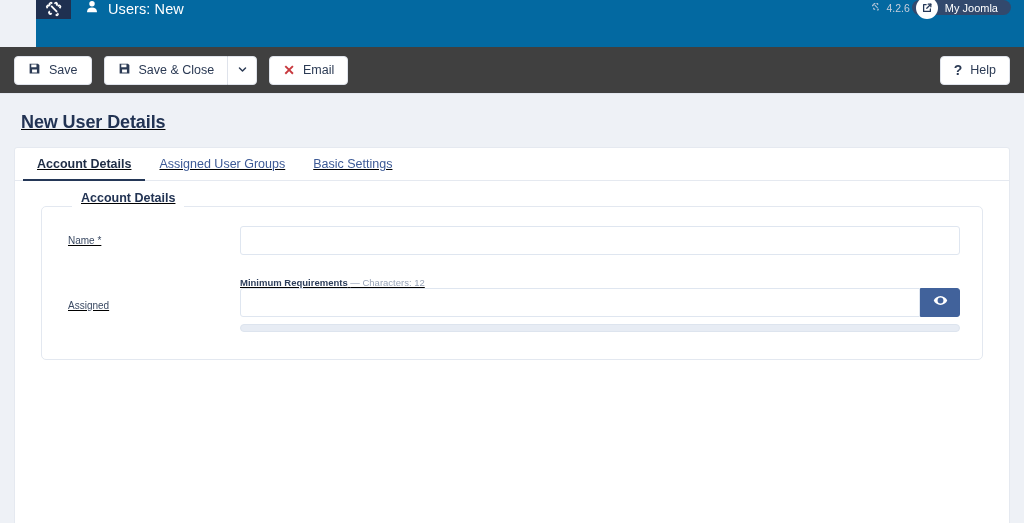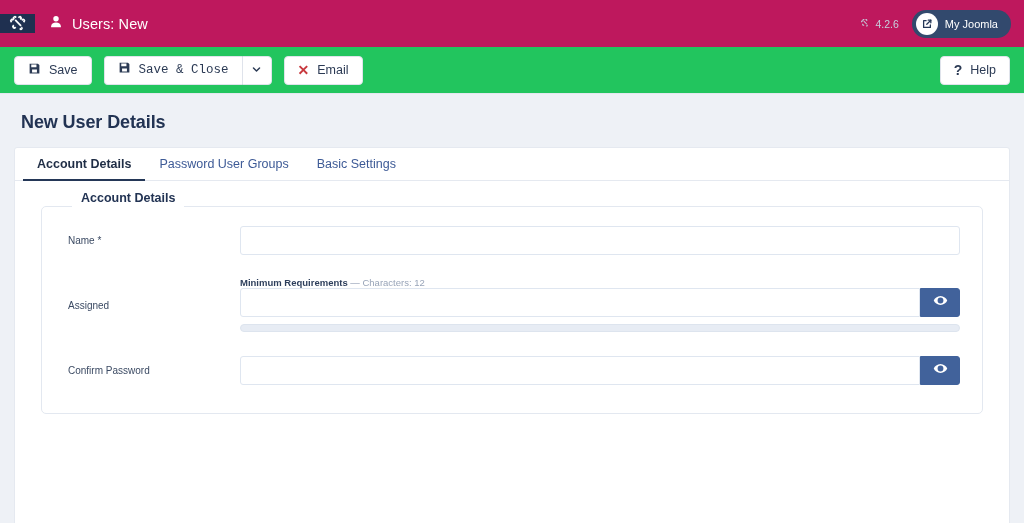--- a/index.html
+++ b/index.html
@@ -7,24 +7,25 @@
     width: 1024px; height: 523px;
     overflow: hidden;
     background: #eef1f6;
     font-family: "Liberation Sans", sans-serif;
     -webkit-font-smoothing: antialiased;
   }
 
   
   .topbar {
     height: 47px;
-    background: #be185d;
-    display: flex;
-    align-items: center;
+    background: #0369a1;
+    display: flex;
+    align-items: flex-start;
     position: relative;
+    margin-left: 36px;
   }
   .brand-block {
     width: 35px;
     background: #1f3050;
     display: flex;
     align-items: center;
     justify-content: center;
     flex: 0 0 35px;
   }
   .brand-block svg { display: block; }
@@ -40,57 +41,57 @@
     font-size: 14.5px;
     font-weight: 400;
     letter-spacing: .1px;
     white-space: nowrap;
   }
   .topbar-right {
     margin-left: auto;
     display: flex;
     align-items: center;
     padding-right: 13px;
-    gap: 13px;
+    gap: 2px;
   }
   .version-chip {
     display: flex;
     align-items: center;
     gap: 5px;
     color: #c6cfdd;
     font-size: 10.5px;
     white-space: nowrap;
   }
   .myjoomla-btn {
     display: flex;
     align-items: center;
     gap: 7px;
     background: #32496d;
     border-radius: 16px;
-    height: 28px;
+    height: 15px;
     padding: 0 13px 0 4px;
     cursor: pointer;
   }
   .myjoomla-circle {
     width: 22px; height: 22px;
     border-radius: 50%;
     background: #ffffff;
     display: flex; align-items: center; justify-content: center;
     flex: 0 0 22px;
   }
   .myjoomla-label {
     color: #ffffff;
     font-size: 11px;
     white-space: nowrap;
   }
 
   
   .toolbar {
     height: 47px;
-    background: #22c55e;
+    background: #404040;
     border-bottom: 1px solid #e3e7ef;
     display: flex;
     align-items: center;
     padding: 0 14px;
   }
   .tb-group { display: flex; align-items: center; gap: 12px; }
   .tb-btn {
     height: 29px;
     background: #ffffff;
     border: 1px solid #dfe3eb;
@@ -100,21 +101,21 @@
     gap: 8px;
     padding: 0 13px;
     cursor: pointer;
     white-space: nowrap;
   }
   .tb-btn .lbl {
     font-size: 12.5px;
     color: #2b3a54;
   }
   .split { display: flex; align-items: center; }
-  .split .tb-btn.main { border-radius: 4px 0 0 4px; border-right: none; font-family: Liberation Mono, monospace; }
+  .split .tb-btn.main { border-radius: 4px 0 0 4px; border-right: none; }
   .split .tb-caret {
     height: 29px;
     width: 30px;
     background: #ffffff;
     border: 1px solid #dfe3eb;
     border-radius: 0 4px 4px 0;
     display: flex; align-items: center; justify-content: center;
     cursor: pointer;
   }
   .x-mark {
@@ -129,20 +130,21 @@
     font-weight: 700;
     line-height: 1;
   }
   .toolbar-right { margin-left: auto; }
 
   
   .page {
     background: #eef1f6;
     padding: 0 14px;
     height: calc(523px - 47px - 47px);
+    text-decoration: underline;
   }
   .page-heading {
     font-size: 18px;
     font-weight: 700;
     color: #223353;
     padding: 18px 7px 14px 7px;
     letter-spacing: -.1px;
   }
   .card {
     background: #ffffff;
@@ -360,21 +362,21 @@
 
   <div class="page-heading">New User Details</div>
 
   <div class="card">
 
     <div class="tabs">
       <div class="tab active">
         <span>Account Details</span>
       </div>
       <div class="tab">
-        <span>Password User Groups</span>
+        <span>Assigned User Groups</span>
       </div>
       <div class="tab">
         <span>Basic Settings</span>
       </div>
     </div>
 
     <div class="form-wrap">
       <fieldset class="fieldset">
         <legend class="legend">Account Details</legend>
 
@@ -401,35 +403,19 @@
                     <path d="M8 3.2C4.6 3.2 1.8 5.6.8 8c1 2.4 3.8 4.8 7.2 4.8S14.2 10.4 15.2 8C14.2 5.6 11.4 3.2 8 3.2zm0 7.9A3.1 3.1 0 1 1 8 4.9a3.1 3.1 0 0 1 0 6.2z"></path>
                     <circle cx="8" cy="8" r="1.6" fill="#41629b"></circle>
                   </svg>
                 </span>
               </div>
             </div>
             <div class="meter"></div>
           </div>
         </div>
 
-        <div class="frow">
-          <div class="flabel">Confirm Password</div>
-          <div class="fcontrol">
-            <div class="inp-group">
-              <input class="inp" type="password" value="" placeholder="" style="">
-              <div class="eye-btn">
-                <span>
-                  <svg width="15" height="15" viewBox="0 0 16 16" fill="#ffffff">
-                    <path d="M8 3.2C4.6 3.2 1.8 5.6.8 8c1 2.4 3.8 4.8 7.2 4.8S14.2 10.4 15.2 8C14.2 5.6 11.4 3.2 8 3.2zm0 7.9A3.1 3.1 0 1 1 8 4.9a3.1 3.1 0 0 1 0 6.2z"></path>
-                  <circle cx="8" cy="8" r="1.6" fill="#41629b"></circle>
-                  </svg>
-                </span>
-              </div>
-            </div>
-          </div>
-        </div>
 
 
       </fieldset>
     </div>
 
   </div>
 </div>
 
 </body></html>

